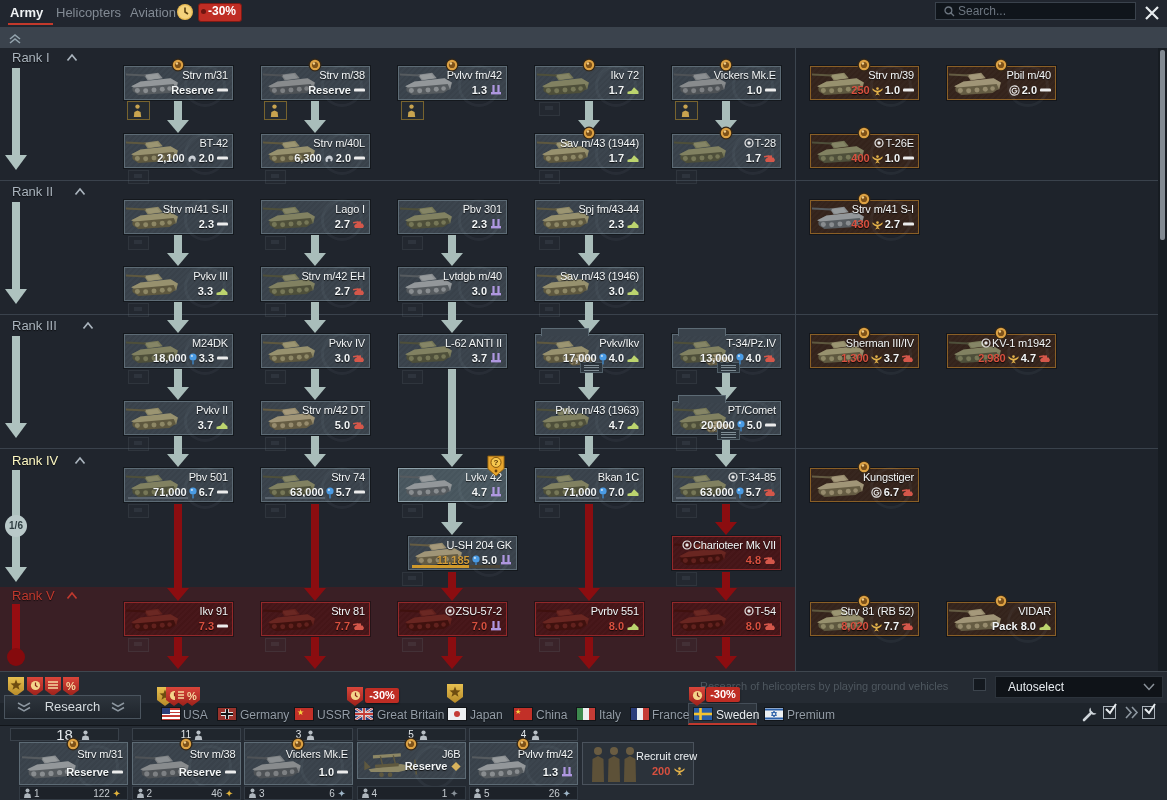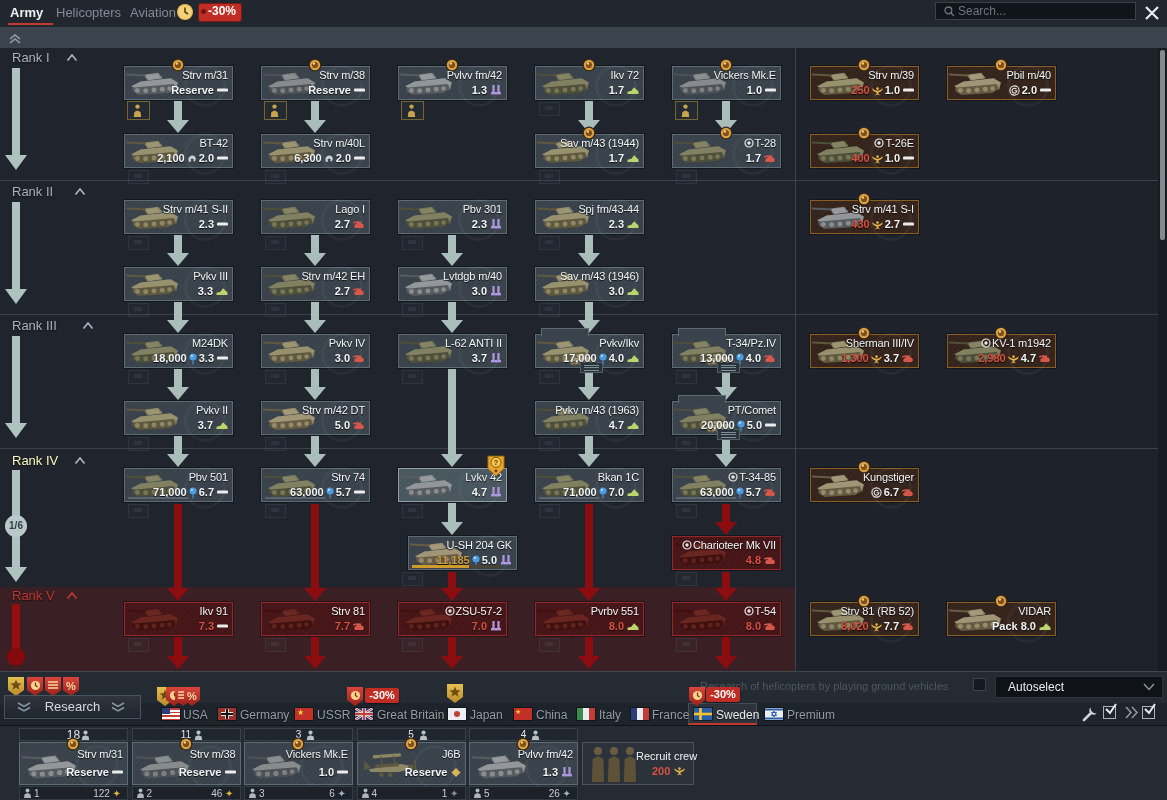--- a/index.html
+++ b/index.html
@@ -2045,21 +2045,21 @@
 <svg class="abs" style="left:1104px;top:702px" width="14" height="14" viewBox="0 0 14 14">
       <path d="M2 7 L6 11 L12 2" stroke="#e8ecef" stroke-width="2" fill="none"></path>
     </svg>
 <svg class="abs" style="left:1124px;top:706px" width="15" height="13" viewBox="0 0 15 13">
       <path d="M2 1 L7 6.5 L2 12 M8 1 L13 6.5 L8 12" stroke="#8d97a0" stroke-width="1.6" fill="none"></path>
     </svg>
 <div class="abs" style="left:1142px;top:706px;width:13px;height:13px;border:1.5px solid #aab2ba;box-sizing:border-box"></div>
 <svg class="abs" style="left:1143px;top:702px" width="14" height="14" viewBox="0 0 14 14">
       <path d="M2 7 L6 11 L12 2" stroke="#e8ecef" stroke-width="2" fill="none"></path>
     </svg>
-<div class="abs" style="left:19px;top:728px;width:109px;height:13px;background:#20262d;border:1px solid #39414a;box-sizing:border-box;text-align:center;font-size:12px;color:#e4e8eb;line-height:12px">18</div>
+<div class="abs" style="left:10px;top:728px;width:109px;height:13px;background:#20262d;border:1px solid #39414a;box-sizing:border-box;text-align:center;font-size:15px;color:#e4e8eb;line-height:12px">18</div>
 <svg class="abs" style="left:81px;top:730px" width="9" height="10" viewBox="0 0 9 10">
       <circle cx="4.5" cy="2.6" r="2.1" fill="#b9c0c6"></circle>
       <path d="M0.8 10 L1.4 6.4 L4.5 5.2 L7.6 6.4 L8.2 10 Z" fill="#b9c0c6"></path>
     </svg>
 <div class="abs" style="left:19px;top:742px;width:109px;height:43px;background:#3a434c;border:1px solid #5d6b75;box-sizing:border-box">
 <div style="position:absolute;inset:0;background:repeating-linear-gradient(135deg,rgba(255,255,255,.012) 0 2px,rgba(0,0,0,.022) 2px 4px)"></div>
 <div style="position:absolute;right:8px;top:2px;width:38px;height:38px;border-radius:50%;border:3px solid rgba(180,200,215,.055)"></div>
 <div style="position:absolute;left:2px;top:4px;width:58px;height:36px">
         <svg width="58" height="36" viewBox="0 0 54 30" style="position:absolute">
 <g>
@@ -2188,21 +2188,21 @@
       <circle cx="4.5" cy="2.4" r="2" fill="#aeb6bd"></circle>
       <path d="M1 10 L1.6 6.2 L4.5 5 L7.4 6.2 L8 10 Z" fill="#aeb6bd"></path>
     </svg>
 <div class="abs" style="left:259px;top:788px;font-size:10px;color:#c6ccd1">3</div>
 <div class="abs" style="left:244px;top:788px;width:102px;text-align:right;font-size:10px;color:#c6ccd1">6 <span style="color:#9fb6c8">✦</span></div>
 <div class="abs" style="left:356.5px;top:728px;width:109px;height:13px;background:#20262d;border:1px solid #39414a;box-sizing:border-box;text-align:center;font-size:10px;color:#e4e8eb;line-height:12px">5</div>
 <svg class="abs" style="left:418.5px;top:730px" width="9" height="10" viewBox="0 0 9 10">
       <circle cx="4.5" cy="2.6" r="2.1" fill="#b9c0c6"></circle>
       <path d="M0.8 10 L1.4 6.4 L4.5 5.2 L7.6 6.4 L8.2 10 Z" fill="#b9c0c6"></path>
     </svg>
-<div class="abs" style="left:356.5px;top:742px;width:109px;height:43px;background:#3a434c;border:1px solid #5d6b75;box-sizing:border-box">
+<div class="abs" style="left:356.5px;top:742px;width:109px;height:37px;background:#3a434c;border:1px solid #5d6b75;box-sizing:border-box">
 <div style="position:absolute;inset:0;background:repeating-linear-gradient(135deg,rgba(255,255,255,.012) 0 2px,rgba(0,0,0,.022) 2px 4px)"></div>
 <div style="position:absolute;right:8px;top:2px;width:38px;height:38px;border-radius:50%;border:3px solid rgba(180,200,215,.055)"></div>
 <div style="position:absolute;left:2px;top:4px;width:58px;height:36px">
         <svg width="58" height="36" viewBox="0 0 54 30" style="position:absolute">
 <path d="M8 19 L38 14 L48 16 L47 19 L36 21.5 L10 21.5 Z" fill="#8d8765"></path>
 <path d="M12 5 L38 5 L38 8 L12 8 Z" fill="#8d8765" transform="rotate(-4 25 6)"></path>
 <path d="M14 14 L36 14 L36 17 L14 17 Z" fill="#5e583f" transform="rotate(-4 25 15)"></path>
 <path d="M19 7 L21 15 M31 6 L33 14" stroke="#5e583f" stroke-width="1.3"></path>
 <path d="M4 11 L10 17 L4 20 Z" fill="#5e583f"></path>
 <circle cx="47.5" cy="17" r="2.6" fill="#5e583f"></circle>

